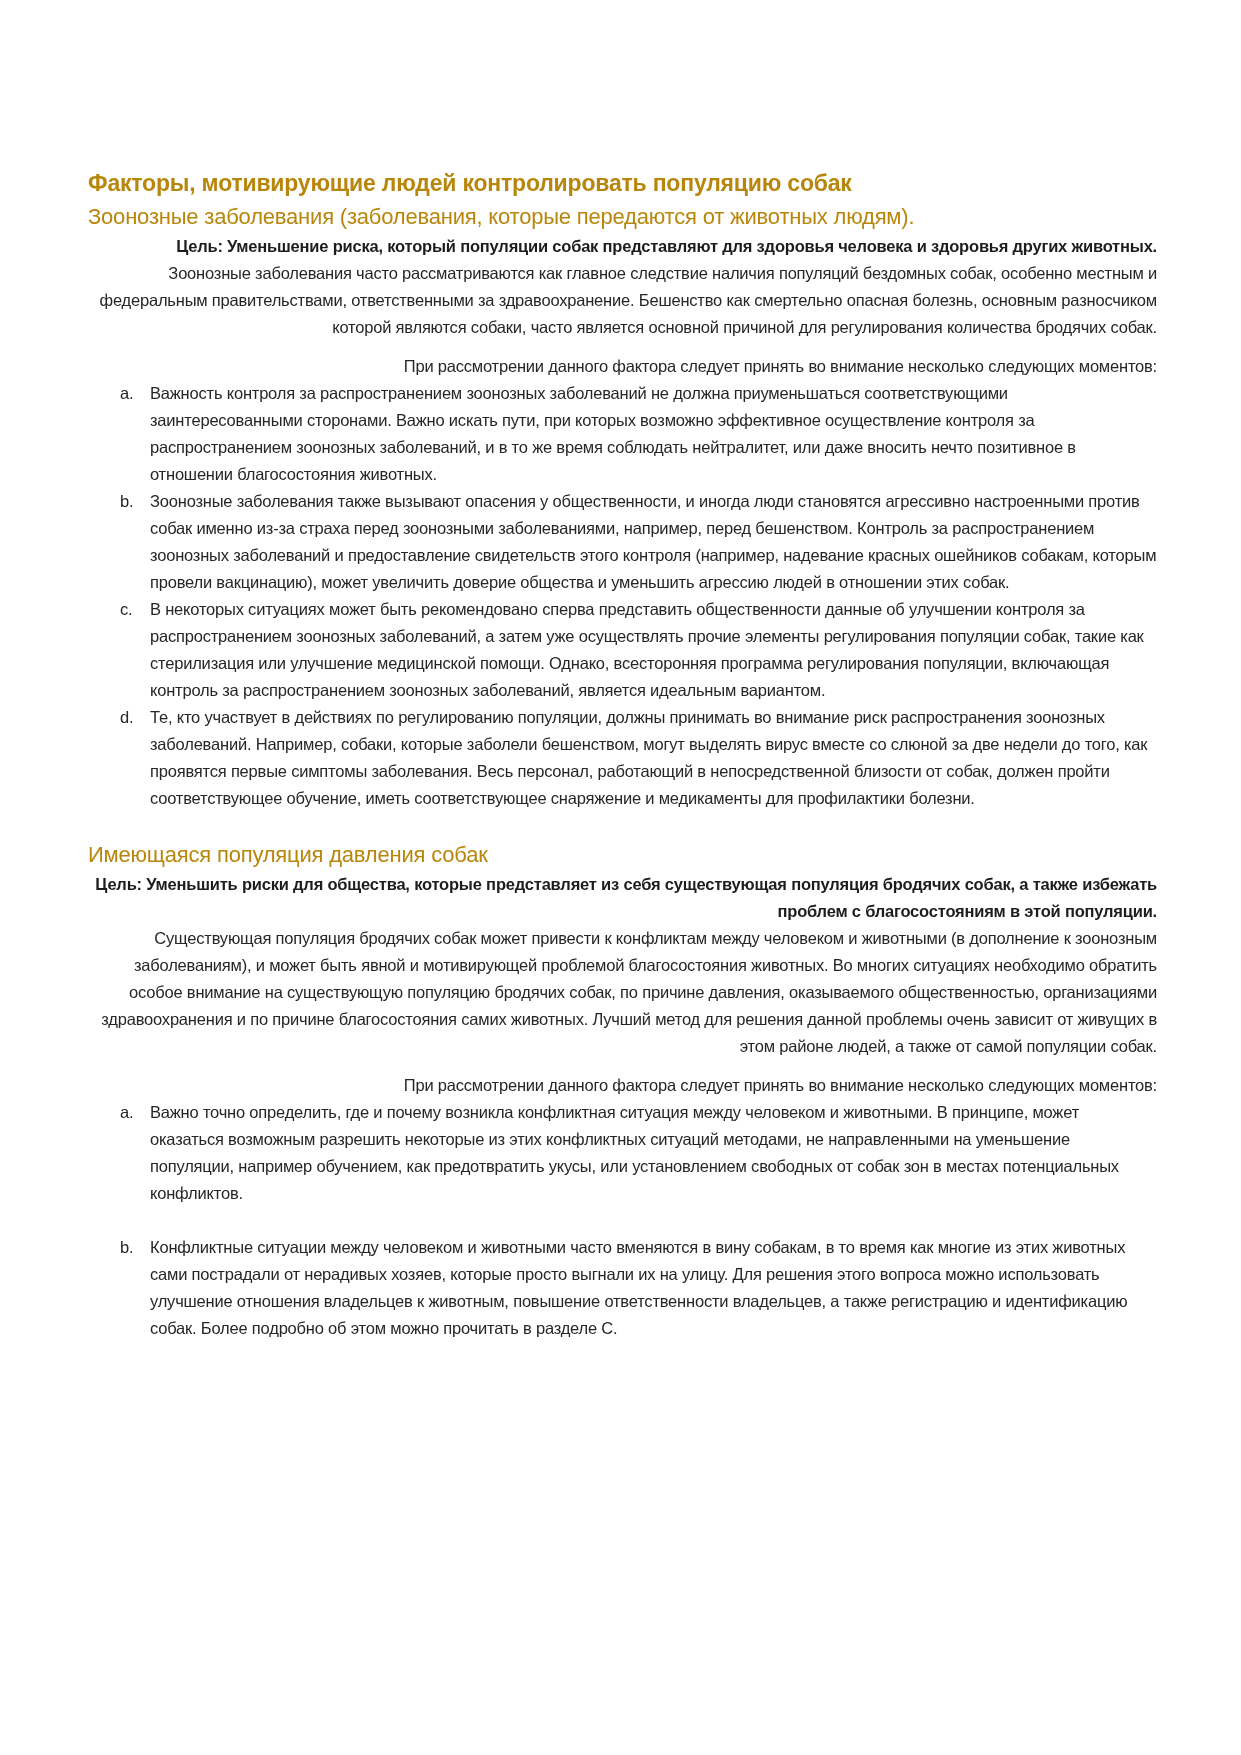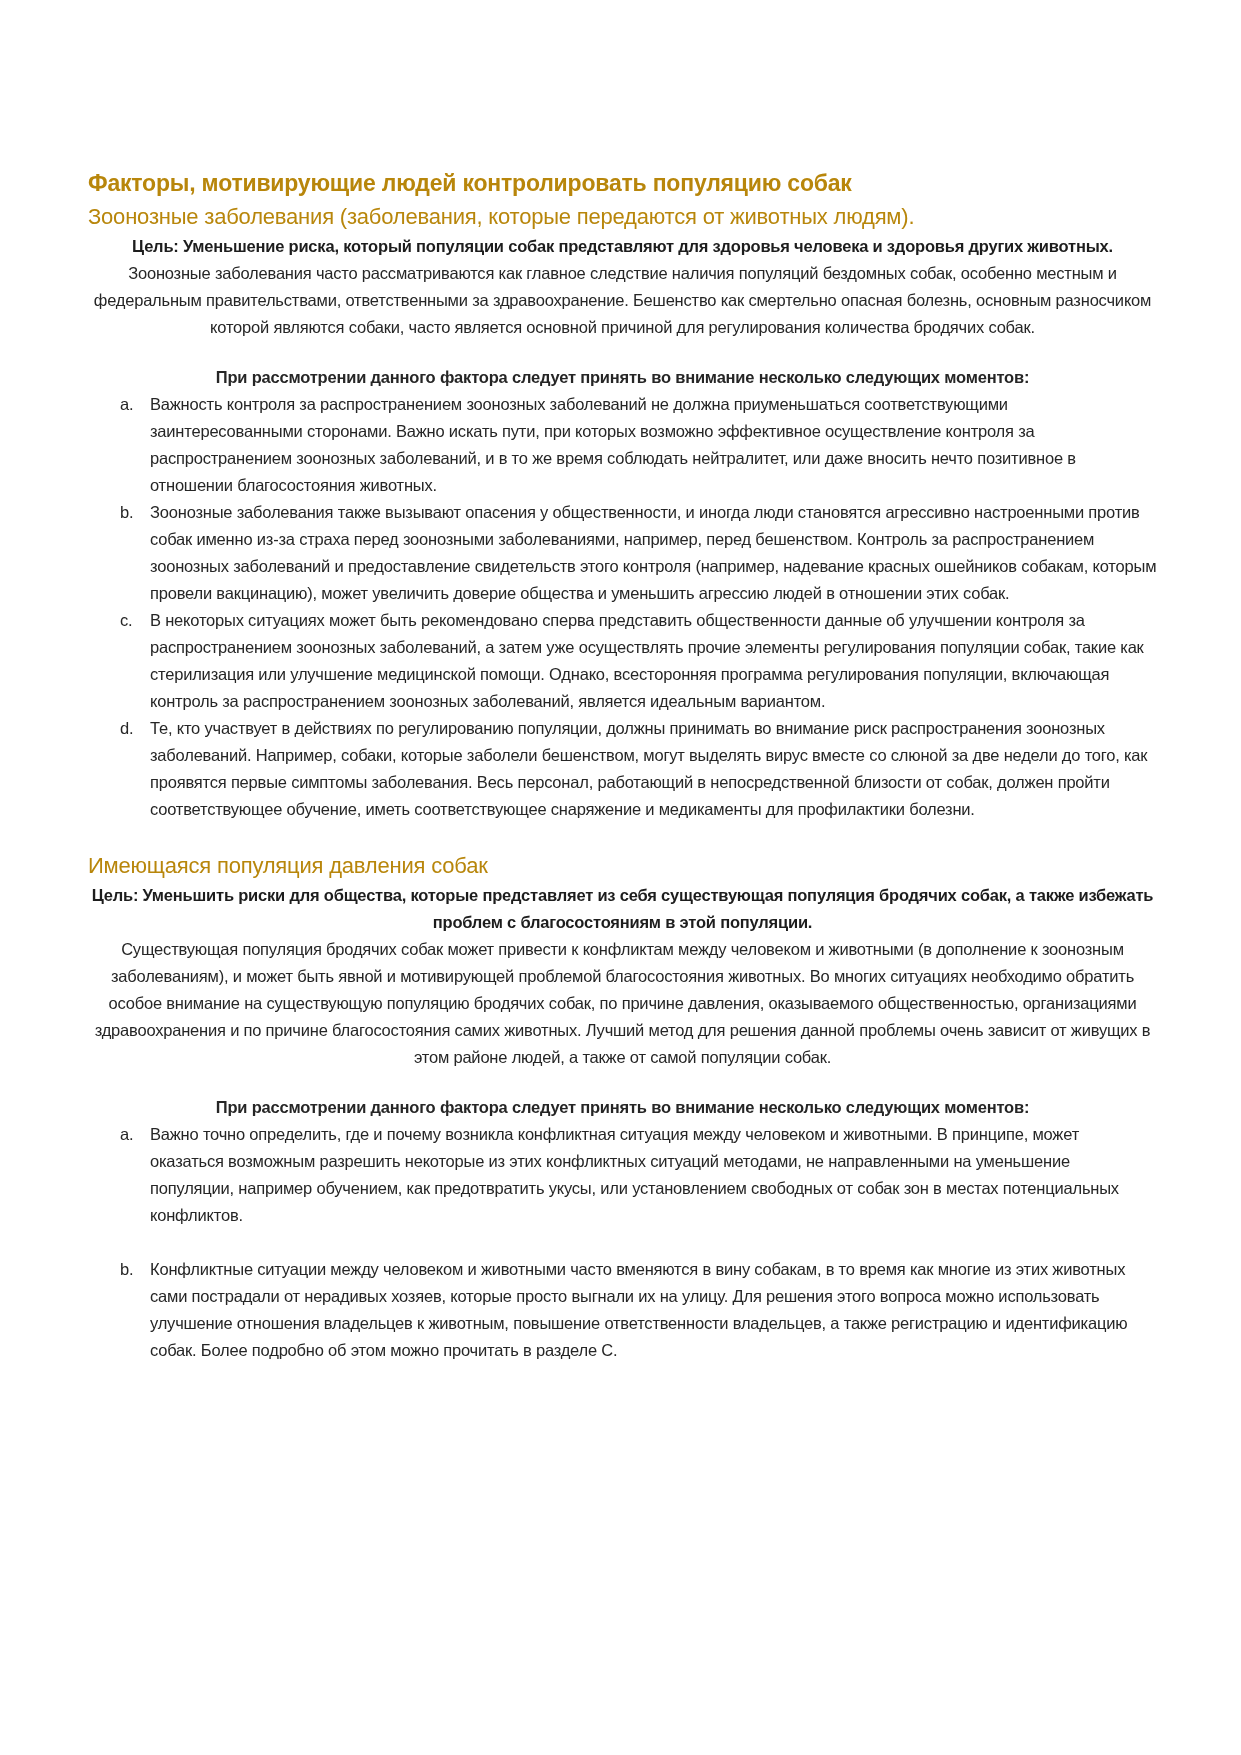--- a/index.html
+++ b/index.html
@@ -33,24 +33,24 @@
     color: #B8860B;
     letter-spacing: -0.2px;
     margin: 0 0 4px 0;
   }
   .h2.section2 { margin-top: 30px; }
   p {
     margin: 0;
     font-size: 16.5px;
     line-height: 27px;
     letter-spacing: -0.2px;
-    text-align: center;
+    text-align: right;
   }
   .goal { font-weight: bold; color: #1d1d1d; }
-  .consider { margin-top: 23px; font-weight: bold; }
+  .consider { margin-top: 12px; }
   ol.lettered {
     list-style: none;
     margin: 0;
     padding: 0;
   }
   ol.lettered li {
     display: flex;
     font-size: 16.5px;
     line-height: 27px;
     letter-spacing: -0.2px;

